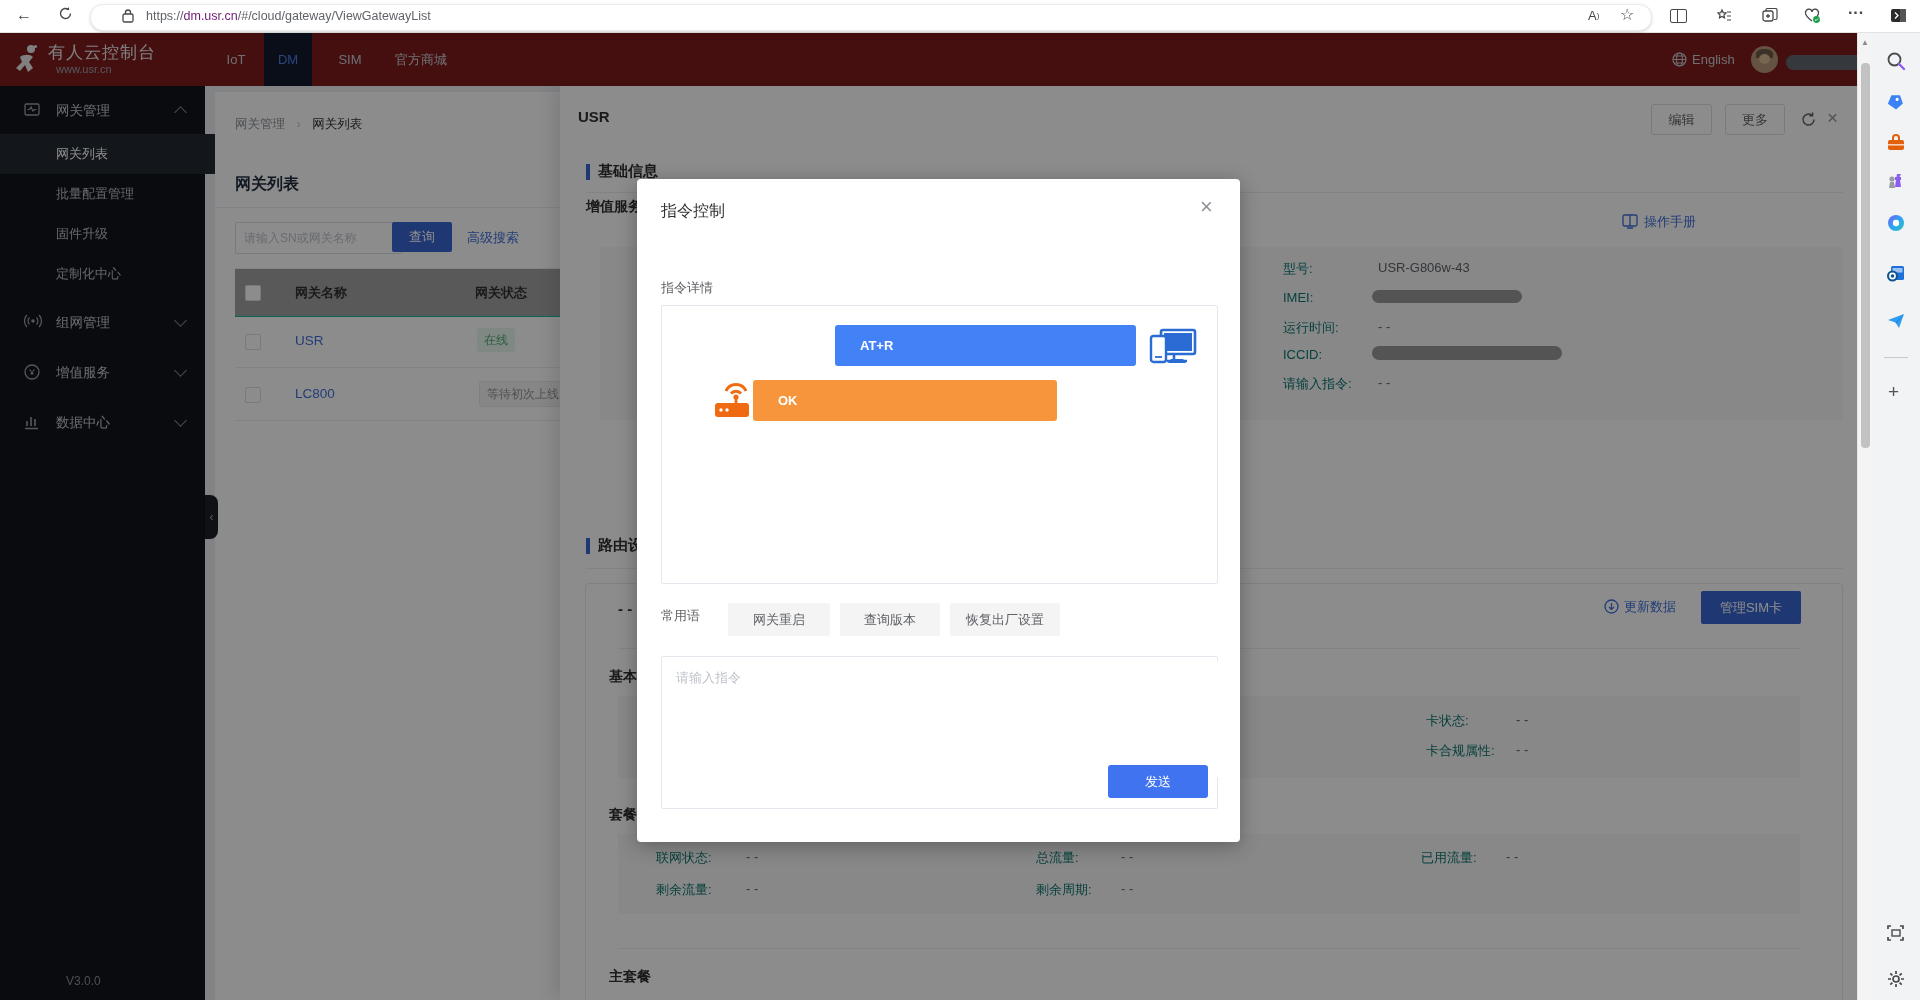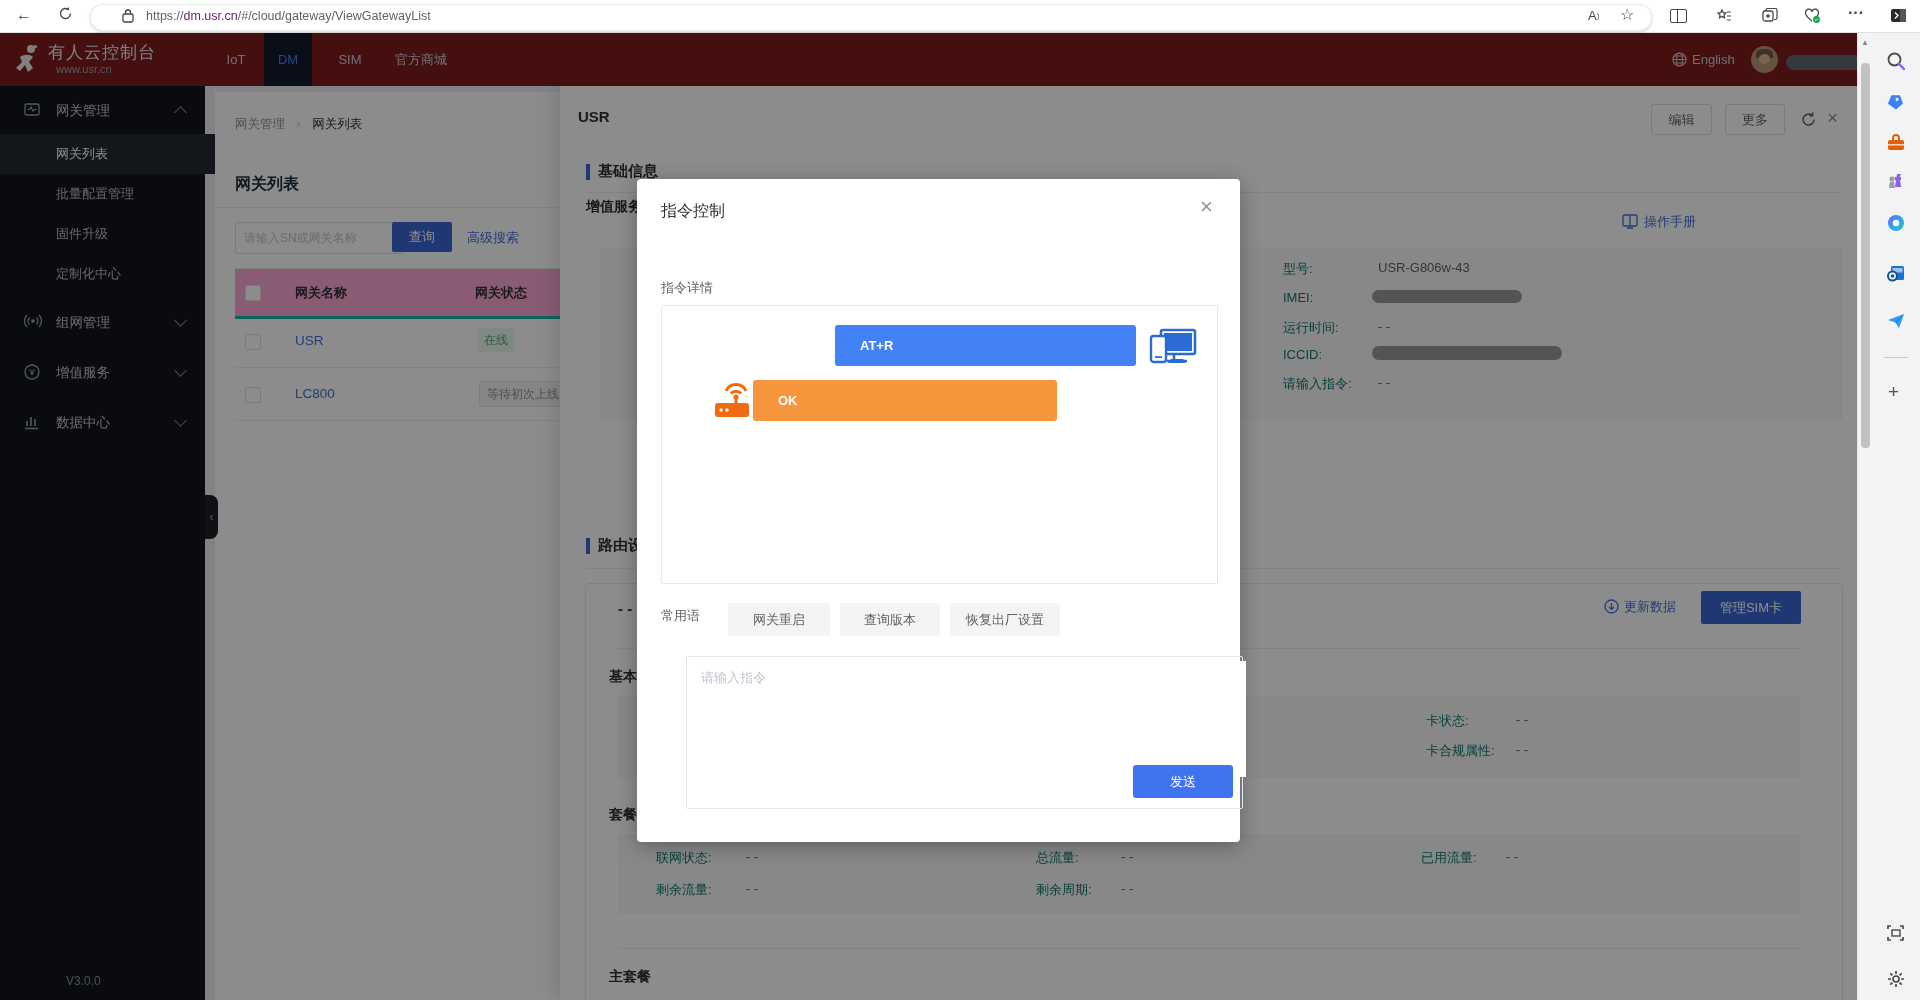--- a/index.html
+++ b/index.html
@@ -27,22 +27,22 @@
   
   .listcard{left:215px;top:92px;width:360px;height:908px;background:#fff;z-index:12;}
   .bc{position:absolute;left:20px;top:24px;font-size:12.5px;color:#909399;}
   .bc .cur{color:#303133;}
   .ltitle{position:absolute;left:20px;top:82px;font-size:16px;font-weight:bold;color:#1f2d3d;}
   .sinput{position:absolute;left:20px;top:130px;width:150px;height:30px;border:1px solid #dcdfe6;border-radius:2px;
     font-size:12px;color:#606266;padding:0 8px;outline:none;font-family:"Liberation Sans",sans-serif;}
   .sinput::placeholder{color:#c0c4cc;}
   .btn-blue{background:#3a66d1;color:#fff;border:none;border-radius:2px;font-size:13px;text-align:center;cursor:pointer;}
   .link{color:#3f6fd9;font-size:13px;cursor:pointer;text-decoration:none;}
-  .thead{position:absolute;left:20px;top:176px;width:340px;height:47px;background:#f9a8d4;
-    border-top:1px solid #ebeef5;border-bottom:3px solid #14b8a6;}
+  .thead{position:absolute;left:20px;top:176px;width:340px;height:47px;background:#a3a3a3;
+    border-top:1px solid #ebeef5;border-bottom:1px solid #14b8a6;}
   .cbox{position:absolute;width:14px;height:14px;border:1px solid #dcdfe6;border-radius:2px;background:#fff;}
   .hcell{position:absolute;font-size:13px;font-weight:bold;color:#303133;top:15px;}
   .trow{position:absolute;left:20px;width:340px;height:52px;border-bottom:1px solid #ebeef5;}
   .badge{position:absolute;height:24px;line-height:24px;font-size:12px;border-radius:3px;padding:0 7px;white-space:nowrap;}
   .badge.online{background:#e8f7ef;color:#51a877;}
   .badge.wait{background:#f4f4f5;color:#8d9095;border:1px solid #e7e7ea;}
   
   .panel{left:560px;top:86px;width:1297px;height:914px;background:#fff;z-index:20;box-shadow:-8px 0 16px rgba(0,0,0,.10);}
   .ptitle{position:absolute;left:18px;top:22px;font-size:15px;font-weight:bold;color:#303133;}
   .btn-plain{position:absolute;border:1px solid #dcdfe6;border-radius:3px;background:#fff;color:#606266;font-size:13px;}
@@ -57,21 +57,21 @@
   
   .overlay{left:0;top:33px;width:1857px;height:967px;background:rgba(0,0,0,0.45);z-index:50;}
   .modal{left:637px;top:179px;width:603px;height:663px;background:#fff;border-radius:4px;z-index:60;
     box-shadow:0 4px 20px rgba(0,0,0,.3);}
   .mtitle{position:absolute;left:24px;top:22px;font-size:16px;color:#303133;}
   .mclose{position:absolute;left:563px;top:17px;font-size:22px;color:#909399;cursor:pointer;line-height:22px;}
   .mlabel{position:absolute;font-size:13px;color:#606266;}
   .chatbox{position:absolute;left:24px;top:126px;width:555px;height:277px;border:1px solid #e4e7ed;border-radius:2px;background:#fff;}
   .bubble{position:absolute;height:41px;line-height:41px;border-radius:3px;color:#fff;font-size:13px;font-weight:bold;padding-left:25px;}
   .qbtn{position:absolute;top:424px;height:33px;background:#f4f4f5;border:none;border-radius:2px;color:#606266;font-size:13px;}
-  .inputbox{position:absolute;left:24px;top:477px;width:555px;height:151px;border:1px solid #e4e7ed;border-radius:2px;margin-left:25px;}
+  .inputbox{position:absolute;left:24px;top:477px;width:555px;height:151px;border:1px solid #e4e7ed;border-radius:2px;}
   .mtextarea{position:absolute;left:4px;top:4px;width:535px;height:100px;border:none;resize:none;outline:none;
     font-size:13px;color:#606266;padding:8px 10px;font-family:"Liberation Sans",sans-serif;}
   .mtextarea::placeholder{color:#c0c4cc;}
   
   .vscroll{left:1857px;top:33px;width:15px;height:967px;background:#f4f4f4;border-left:1px solid #e6e6e6;z-index:80;}
   .vthumb{position:absolute;left:3px;top:30px;width:9px;height:385px;background:#c2c2c2;border-radius:4px;}
   .rail{left:1872px;top:33px;width:48px;height:967px;background:#f2f3f5;z-index:80;}
   .rail-ic{position:absolute;left:14px;width:20px;height:20px;}
 </style>
 </head>

